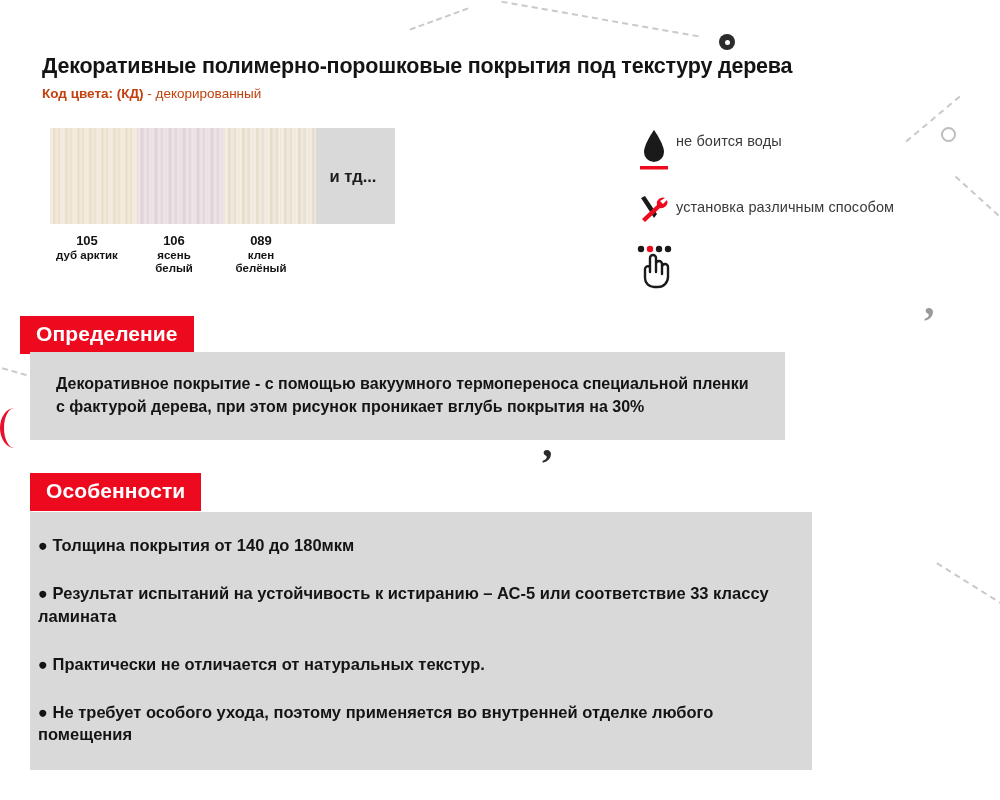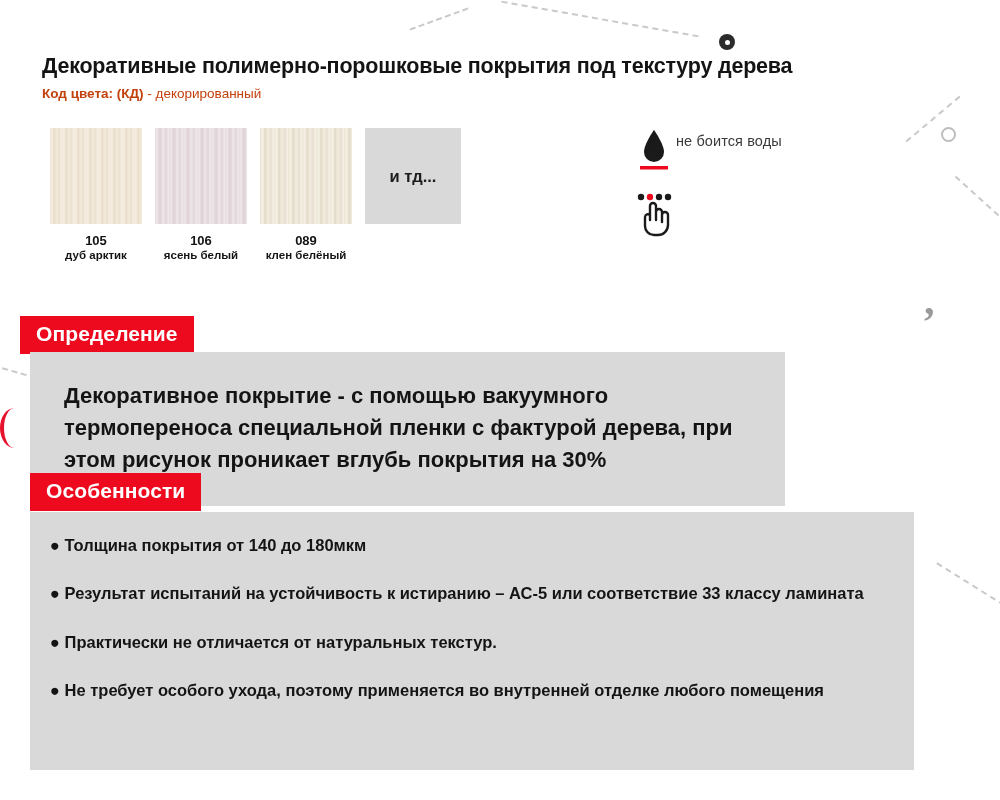--- a/index.html
+++ b/index.html
@@ -58,21 +58,21 @@
   }
   .subtitle {
     font-size: 13.5px;
     color: #c2410c;
     margin: 7px 0 0 0;
   }
   .subtitle b { font-weight: bold; }
 
   
   .swatches { position: absolute; left: 50px; top: 128px; display: flex; gap: 13px; }
-  .swatch-col { width: 92px; }
+  .swatch-col { width: 74px; }
   .swatch {
     width: 92px; height: 96px;
     background: #ddd;
     position: relative;
     overflow: hidden;
   }
   .sw-105 { background:
     repeating-linear-gradient(90deg,
       #efe6d6 0px, #f6efe3 2px, #e8dcc7 4px, #f3ebdd 7px, #eadfcb 9px, #f7f1e6 12px);
   }
@@ -82,21 +82,21 @@
   }
   .sw-089 { background:
     repeating-linear-gradient(90deg,
       #ece5d6 0px, #f6f1e6 3px, #e2d9c6 5px, #f2ece0 8px, #e7ded0 11px, #f8f4ea 14px);
   }
   .sw-085 { background:
     repeating-linear-gradient(90deg,
       #e8c566 0px, #f2d98f 3px, #dcb54e 5px, #eed185 8px, #e3c268 11px, #f5e0a2 15px);
   }
   .swatch-etc {
-    width: 96px; height: 96px;
+    width: 84px; height: 96px;
     background: #d9d9d9;
     display: flex; align-items: center; justify-content: center;
     font-size: 16.5px; font-weight: bold; color: #1c1c1c;
   }
   .swatch-code {
     text-align: center;
     font-size: 13px;
     font-weight: bold;
     margin-top: 9px;
     color: #141414;
@@ -131,27 +131,27 @@
     font-weight: bold;
     padding: 6px 16px 8px 16px;
     letter-spacing: 0.1px;
   }
   .panel {
     position: absolute;
     background: #d9d9d9;
     color: #141414;
   }
   .panel p {
-    margin: 12px;
-    font-size: 22px;
+    margin: 4px;
+    font-size: 16px;
     line-height: 1.45;
     font-weight: bold;
   }
   #definition-panel { left: 30px; top: 352px; width: 755px; padding: 16px 20px 18px 22px; }
-  #features-panel { left: 30px; top: 512px; width: 884px; height: 258px; padding: 22px 24px 20px 20px; }
+  #features-panel { left: 30px; top: 512px; width: 782px; height: 258px; padding: 22px 24px 20px 8px; }
   #features-panel .bullet {
     font-size: 16.5px;
     font-weight: bold;
     line-height: 1.35;
     margin: 0 0 26px 0;
   }
   #features-panel .bullet:last-child { margin-bottom: 0; }
 </style>
 </head>
 <body>
@@ -212,20 +212,30 @@
   <div class="feature">
     <div class="feature-icon">
       <svg width="30" height="50" viewBox="0 0 30 50" aria-hidden="true">
         <path d="M15 4 C15 4 5 18 5 26 a10 10 0 0 0 20 0 C25 18 15 4 15 4 Z" fill="#1a1a1a"></path>
         <rect x="1" y="40" width="28" height="3.5" fill="#ee0a1e"></rect>
       </svg>
     </div>
     <div class="feature-text">не боится воды</div>
   </div>
 
+  <div class="feature">
+    <div class="feature-icon">
+      <svg width="36" height="36" viewBox="0 0 36 36" aria-hidden="true">
+        <path d="M5 6 L9 4 L21 22 L18 26 Z" fill="#1a1a1a"></path>
+        <path d="M4 26 L10 30 L24 12 L30 6 L26 3 Z" fill="none"></path>
+        <path d="M29 6 a6 6 0 0 0-8 7 L6 27 l3 3 L24 16 a6 6 0 0 0 7-8 L27 12 l-3-3 Z" fill="#ee0a1e"></path>
+      </svg>
+    </div>
+    <div class="feature-text">установка различным способом</div>
+  </div>
 
   <div class="feature">
     <div class="feature-icon">
       <svg width="40" height="46" viewBox="0 0 40 46" aria-hidden="true">
         <circle cx="7" cy="5" r="3.2" fill="#1a1a1a"></circle>
         <circle cx="16" cy="5" r="3.2" fill="#ee0a1e"></circle>
         <circle cx="25" cy="5" r="3.2" fill="#1a1a1a"></circle>
         <circle cx="34" cy="5" r="3.2" fill="#1a1a1a"></circle>
         <path d="M16 14 v14 M16 14 a3 3 0 0 1 6 0 v14 M22 20 a3 3 0 0 1 6 0 v10 M28 23 a3 3 0 0 1 6 0 v10
                  a10 10 0 0 1 -10 10 h-4 a9 9 0 0 1 -9 -9 v-9 a3 3 0 0 1 5 -2" fill="none" stroke="#1a1a1a" stroke-width="2.4" stroke-linecap="round" stroke-linejoin="round"></path>

